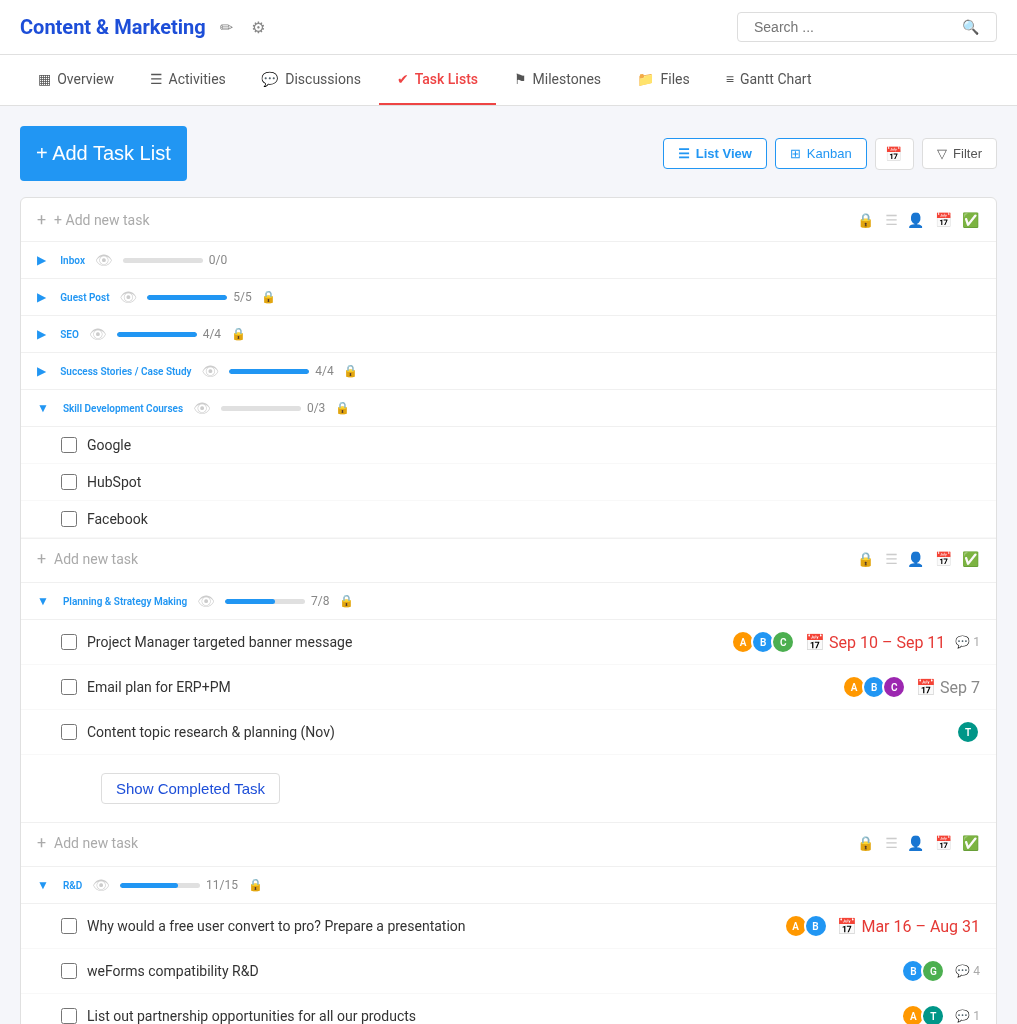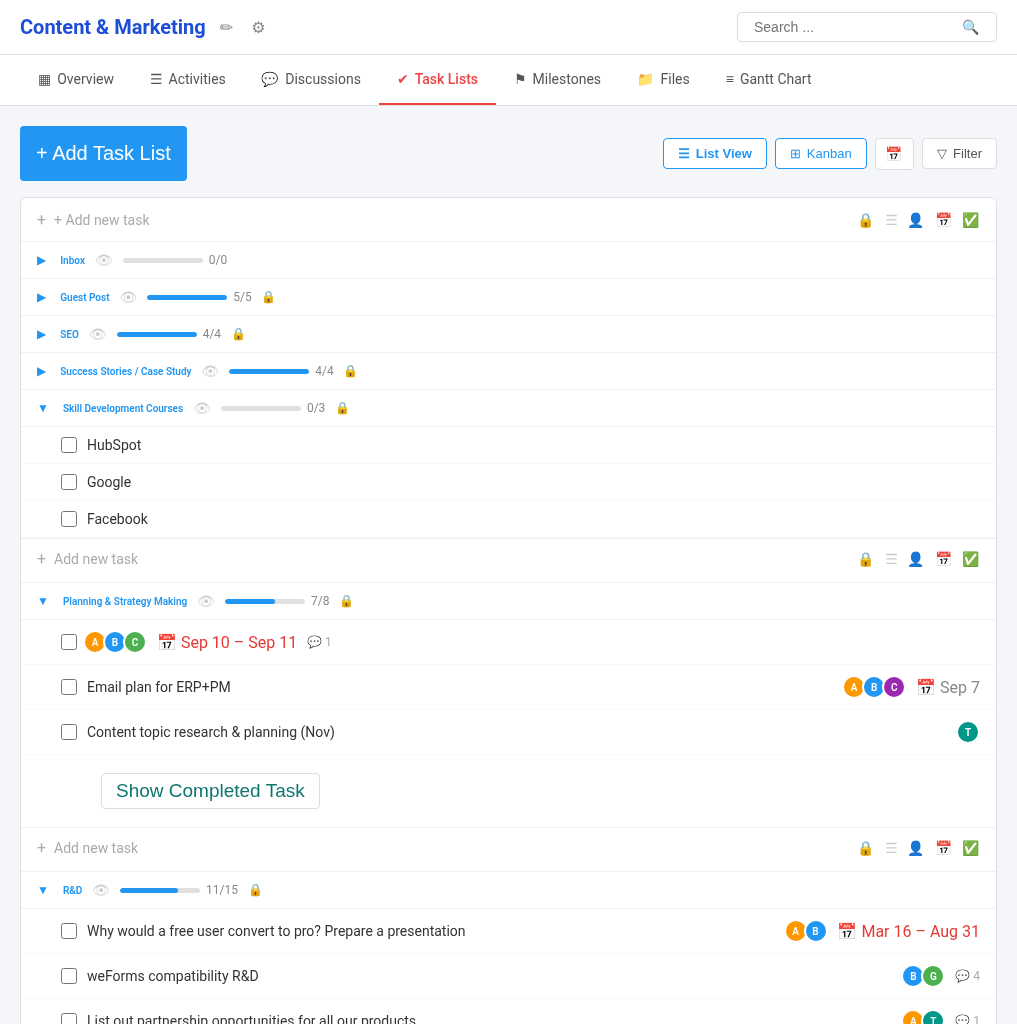--- a/index.html
+++ b/index.html
@@ -88,21 +88,21 @@
     .task-name { flex: 1; color: #333; font-size: 14px; }
     .avatar { width: 24px; height: 24px; border-radius: 50%; display: inline-block; margin-left: -4px; border: 2px solid #fff; font-size: 10px; display: flex; align-items: center; justify-content: center; color: #fff; font-weight: 600; }
     .avatar-group { display: flex; }
     .date-badge { font-size: 16px; display: flex; align-items: center; gap: 4px; }
     .date-badge.red { color: #e53935; }
     .date-badge.gray { color: #888; }
     .comment-badge { font-size: 12px; color: #aaa; display: flex; align-items: center; gap: 3px; }
 
     .show-completed-btn {
       margin: 10px 24px 10px 40px; background: #fff; border: 1px solid #ddd;
-      border-radius: 4px; padding: 6px 14px; cursor: pointer; font-size: 19px; color: #0f766e;
+      border-radius: 4px; padding: 6px 14px; cursor: pointer; font-size: 15px; color: #1d4ed8;
     }
 
     .section-add-row {
       display: flex; align-items: center; padding: 10px 16px;
       border-top: 1px solid #f0f0f0; color: #aaa; cursor: pointer;
     }
     .section-add-row .plus { margin-right: 8px; font-size: 16px; }
     .section-add-row-icons { margin-left: auto; display: flex; gap: 10px; color: #ccc; font-size: 14px; }
 
     
@@ -256,25 +256,25 @@
         <div class="progress-bar-bg">
             <div class="progress-bar-fill" style="width:0%"></div>
           </div>
         <span class="progress-text">0/3</span>
       </div>
       <span class="lock-icon">🔒</span>
     </div>
 
     <div class="task-item">
       <input type="checkbox" class="task-checkbox" style="">
+      <span class="task-name">Google</span>
+    </div>
+    <div class="task-item">
+      <input type="checkbox" class="task-checkbox" style="">
       <span class="task-name">HubSpot</span>
-    </div>
-    <div class="task-item">
-      <input type="checkbox" class="task-checkbox" style="">
-      <span class="task-name">Google</span>
     </div>
     <div class="task-item">
       <input type="checkbox" class="task-checkbox" style="">
       <span class="task-name">Facebook</span>
     </div>
 
     <div class="section-add-row">
       <span class="plus">+</span>
       <span>Add new task</span>
       <div class="section-add-row-icons">
@@ -294,20 +294,21 @@
         <div class="progress-bar-bg">
             <div class="progress-bar-fill" style="width:62%"></div>
           </div>
         <span class="progress-text">7/8</span>
       </div>
       <span class="lock-icon">🔒</span>
     </div>
 
     <div class="task-item">
       <input type="checkbox" class="task-checkbox" style="">
+      <span class="task-name">Project Manager targeted banner message</span>
       <div class="avatar-group">
         <span class="avatar av-orange">A</span>
         <span class="avatar av-blue">B</span>
         <span class="avatar av-green">C</span>
       </div>
       <span class="date-badge red">📅 Sep 10 – Sep 11</span>
       <span class="comment-badge">💬 1</span>
     </div>
     <div class="task-item">
       <input type="checkbox" class="task-checkbox" style="">

